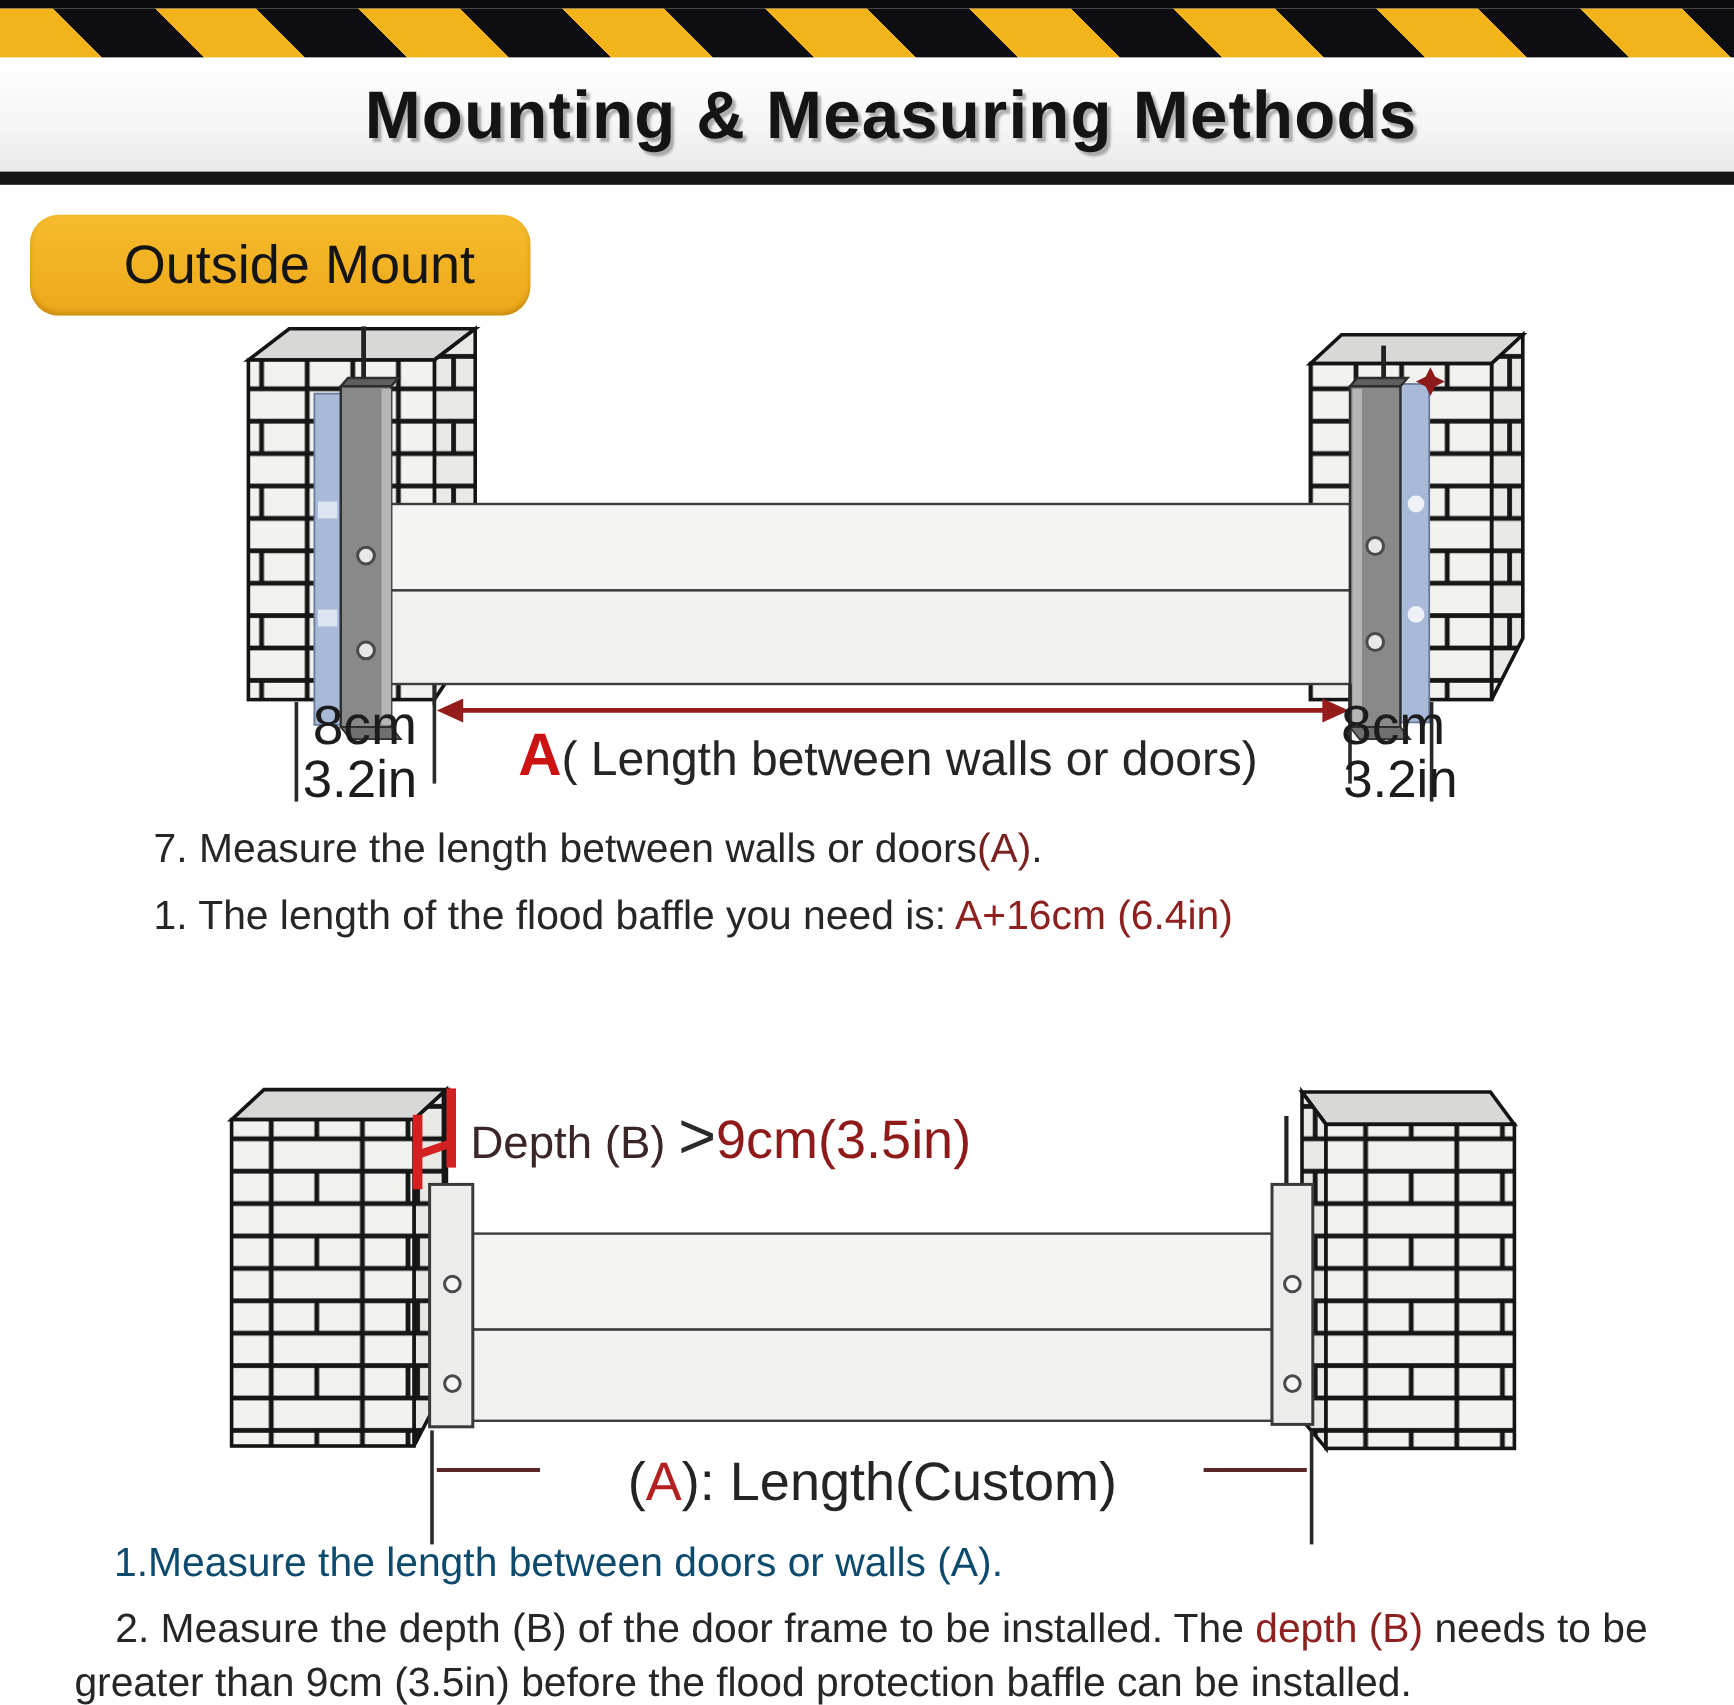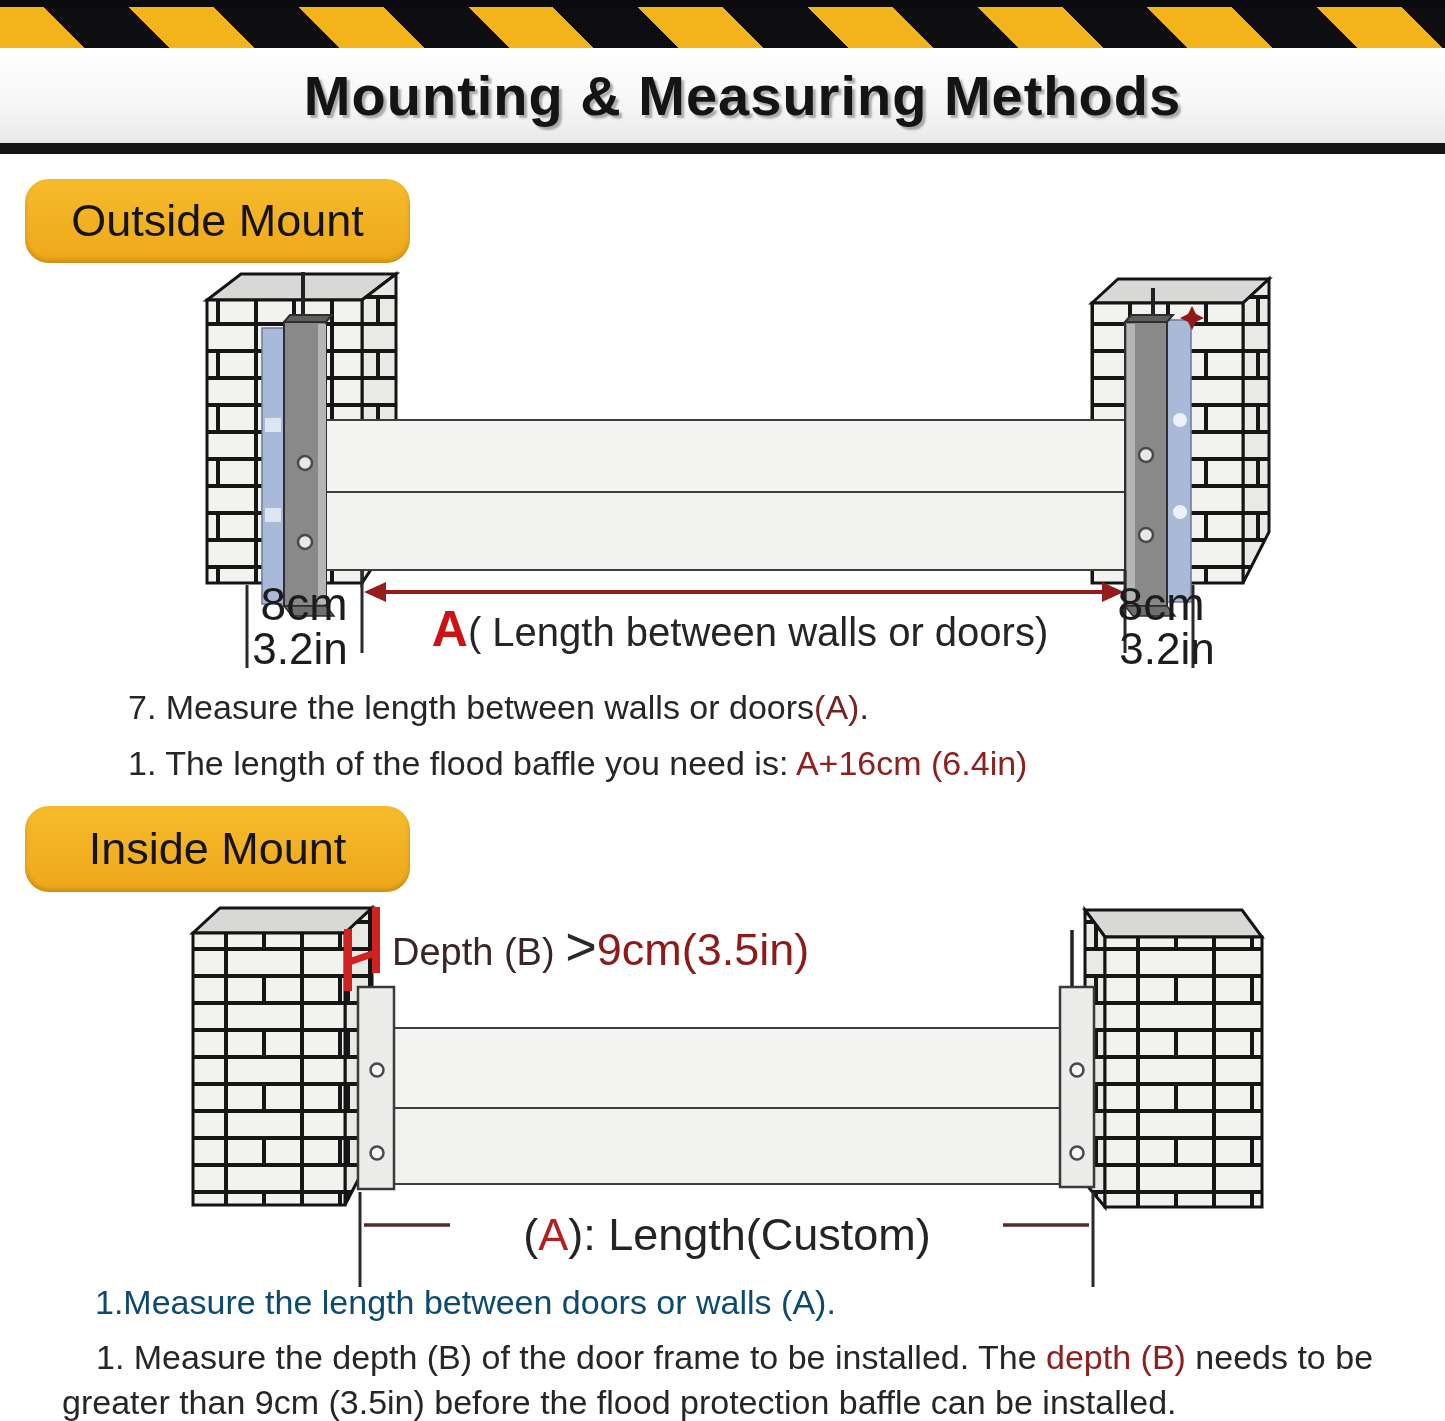--- a/index.html
+++ b/index.html
@@ -14,21 +14,21 @@
     background:linear-gradient(180deg,#ffffff 0%,#f6f6f6 60%,#e9e9e9 100%);
     display:flex;align-items:center;justify-content:center;padding-left:20px;}
   .page-title{font-size:56px;font-weight:bold;color:#141414;letter-spacing:1px;
     text-shadow:3px 3px 2px rgba(110,110,110,0.55);}
   .header-bar{position:absolute;left:0;top:143px;width:1445px;height:11px;background:#161616;}
 
   
   .badge{position:absolute;left:25px;width:385px;display:flex;align-items:center;justify-content:center;
     background:linear-gradient(180deg,#f6bb2c 0%,#eda81a 100%);
     border-radius:24px;font-size:45px;font-weight:500;color:#141414;
-    box-shadow:inset 0 -3px 4px rgba(140,90,0,0.35);}
+    box-shadow:inset 0 -3px 4px rgba(140,90,0,0.35);padding-left:32px;}
   .badge-outside{top:179px;height:84px;}
   .badge-inside{top:806px;height:86px;}
 
   
   .svg-outside{position:absolute;left:180px;top:270px;}
   .svg-inside{position:absolute;left:150px;top:895px;}
   svg text{font-family:"Liberation Sans", sans-serif;fill:#1c1c1c;}
   .dim-num{font-size:46px;}
   .dim-num2{font-size:44px;}
   .marker-a{font-size:50px;font-weight:bold;fill:#cc1212;}
@@ -53,21 +53,20 @@
 
 <div class="page">
 
   <div class="hazard-band"></div>
   <div class="title-banner">
     <div class="page-title">Mounting &amp; Measuring Methods</div>
   </div>
   <div class="header-bar"></div>
 
   <div class="badge badge-outside">Outside Mount</div>
-  <div class="badge badge-inside">Inside Mount</div>
 
   <svg class="svg-outside" width="1210" height="400" viewBox="0 0 1210 400">
     <defs>
       <pattern id="brickF" width="76" height="54" patternUnits="userSpaceOnUse">
         <rect width="76" height="54" fill="#161616"></rect>
         <rect x="2" y="2" width="72" height="23" fill="#f2f2ef"></rect>
         <rect x="2" y="29" width="34" height="23" fill="#f2f2ef"></rect>
         <rect x="40" y="29" width="34" height="23" fill="#f2f2ef"></rect>
       </pattern>
       <pattern id="brickS" width="44" height="54" patternUnits="userSpaceOnUse">
@@ -186,15 +185,15 @@
       <line x1="210" y1="297" x2="210" y2="392" stroke="#2a2a2a" stroke-width="3"></line>
       <line x1="943" y1="297" x2="943" y2="392" stroke="#2a2a2a" stroke-width="3"></line>
       <line x1="214" y1="330" x2="300" y2="330" stroke="#5a2626" stroke-width="3.5"></line>
       <line x1="853" y1="330" x2="939" y2="330" stroke="#5a2626" stroke-width="3.5"></line>
       <text x="242" y="70"><tspan class="depth-pre">Depth (B) </tspan><tspan class="depth-gt">&gt;</tspan><tspan class="depth-val">9cm(3.5in)</tspan></text>
       <text x="577" y="355" text-anchor="middle"><tspan class="len-txt">(</tspan><tspan class="len-a">A</tspan><tspan class="len-txt">): Length(Custom)</tspan></text>
     </g>
   </svg>
 
   <div class="bottom-step1">1.Measure the length between doors or walls (A).</div>
-  <div class="bottom-step2"><span>1. Measure the depth (B) of the door frame to be installed. The </span><span class="maroon">depth (B)</span><span> needs to be greater than 9cm (3.5in) before the flood protection baffle can be installed.</span></div>
+  <div class="bottom-step2"><span>2. Measure the depth (B) of the door frame to be installed. The </span><span class="maroon">depth (B)</span><span> needs to be greater than 9cm (3.5in) before the flood protection baffle can be installed.</span></div>
 
 </div>
 
 </body></html>

